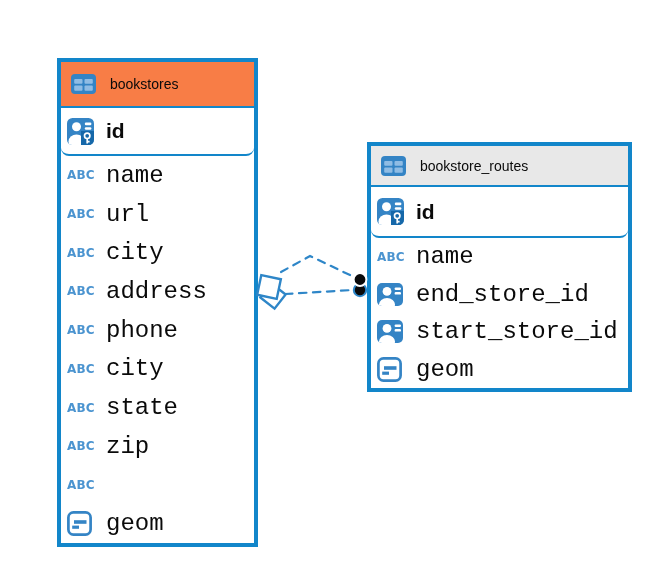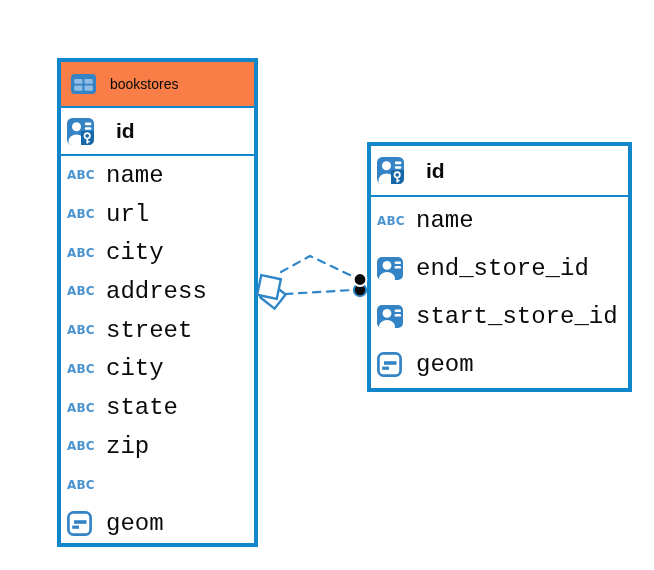--- a/index.html
+++ b/index.html
@@ -15,22 +15,23 @@
   #t-bookstores{left:57px;top:58px;width:201px;height:489px;}
   #t-routes{left:367px;top:142px;width:265px;height:250px;}
   .hdr{
     flex:none;display:flex;align-items:center;gap:9px;padding:0 4px 0 10px;
     border-bottom:2.5px solid #1286CA;box-sizing:content-box;
   }
   #t-bookstores .hdr{height:44px;background:#F87D46;}
   #t-routes .hdr{height:39px;background:#E8E8E8;}
   .hdr-label{font-size:14px;white-space:nowrap;}
   .pkrow{
-    flex:none;display:flex;align-items:center;gap:19px;padding:0 4px 0 6px;
+    flex:none;display:flex;align-items:center;gap:9px;padding:0 4px 0 6px;
     border-bottom:2.5px solid #1286CA;
+    border-radius:8px;
   }
   #t-bookstores .pkrow{height:46px;}
   #t-routes .pkrow{height:49px;}
   .pk-label{font-size:21px;font-weight:700;}
   .tbody{flex:1;display:flex;flex-direction:column;padding:0 4px 0 6px;}
   .row{flex:1;display:flex;align-items:center;gap:9px;min-height:0;}
   .icon-cell{flex:none;width:30px;display:flex;align-items:center;}
   .abc{
     font-family:"DejaVu Sans", sans-serif;font-weight:700;font-size:12px;
     color:#4B94D0;letter-spacing:0.2px;line-height:1;
@@ -92,21 +93,21 @@
       <div class="row">
         <span class="icon-cell abc">ABC</span>
         <span class="col-label">city</span>
       </div>
       <div class="row">
         <span class="icon-cell abc">ABC</span>
         <span class="col-label">address</span>
       </div>
       <div class="row">
         <span class="icon-cell abc">ABC</span>
-        <span class="col-label">street</span>
+        <span class="col-label">phone</span>
       </div>
       <div class="row">
         <span class="icon-cell abc">ABC</span>
         <span class="col-label">city</span>
       </div>
       <div class="row">
         <span class="icon-cell abc">ABC</span>
         <span class="col-label">state</span>
       </div>
       <div class="row">
@@ -123,20 +124,32 @@
             <rect x="7" y="9.2" width="12.5" height="3.6" fill="#3484C5"></rect>
             <rect x="5.2" y="14.6" width="6.8" height="3.2" fill="#3484C5"></rect>
           </svg>
         </span>
         <span class="col-label">geom</span>
       </div>
     </div>
   </div>
 
   <div class="table-node" id="t-routes">
+    <div class="hdr">
+      <span class="icon-cell">
+        <svg width="25" height="20" viewBox="0 0 25 20">
+          <rect width="25" height="20" rx="4" fill="#3484C5"></rect>
+          <rect x="3.2" y="5" width="8.3" height="4.8" rx="1" fill="#8FBCE4"></rect>
+          <rect x="13.5" y="5" width="8.3" height="4.8" rx="1" fill="#8FBCE4"></rect>
+          <rect x="3.2" y="11.6" width="8.3" height="5.2" rx="1" fill="#8FBCE4"></rect>
+          <rect x="13.5" y="11.6" width="8.3" height="5.2" rx="1" fill="#8FBCE4"></rect>
+        </svg>
+      </span>
+      <span class="hdr-label">bookstore_routes</span>
+    </div>
     <div class="pkrow">
       <span class="icon-cell">
         <svg width="27" height="27" viewBox="0 0 27 27">
           <defs>
               <clipPath id="pkclipB">
                 <rect width="27" height="27" rx="5.5"></rect>
               </clipPath>
             </defs>
           <g clip-path="url(#pkclipB)">
             <rect width="27" height="27" fill="#3484C5"></rect>

